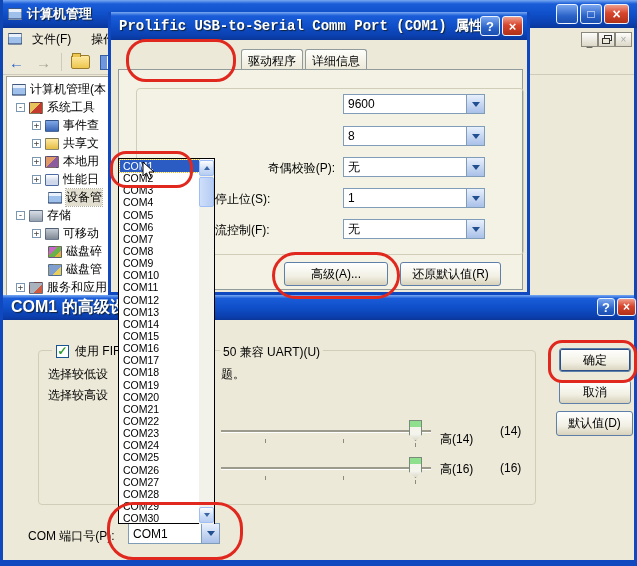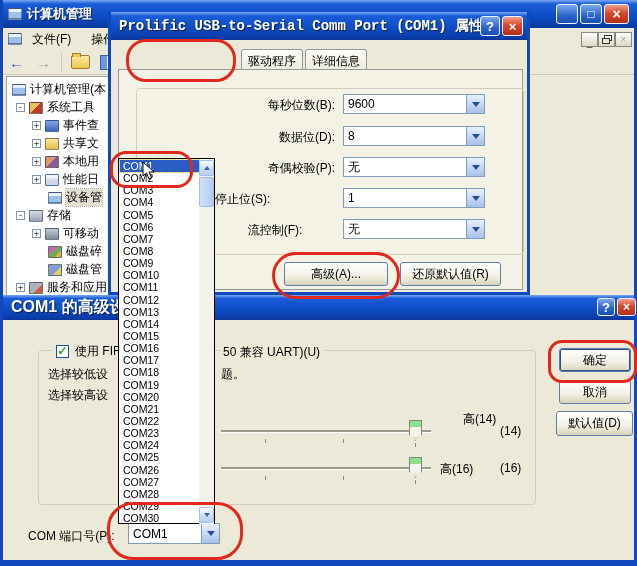--- a/index.html
+++ b/index.html
@@ -219,49 +219,47 @@
           <span>×</span>
         </span>
     </div>
 
     <div class="tab" style="left:13px;top:37px;width:46px;margin-top:43px;"><span>常规</span></div>
     <div class="tab" style="left:130px;top:37px;width:62px;"><span>驱动程序</span></div>
     <div class="tab" style="left:194px;top:37px;width:62px;"><span>详细信息</span></div>
     <div class="abs tabpanel" style="left:7px;top:57px;width:405px;height:221px;"></div>
     <div class="abs groupbox" style="left:25px;top:76px;width:388px;height:167px;"></div>
 
-    <div class="abs rtxt" style="left:104px;top:85px;width:120px;text-align:right;">每秒位数(B):</div>
     <div class="abs combo" style="left:232px;top:82px;width:142px;height:20px;">
       <span class="val">9600</span>
       <span class="arrowbtn">
           <span class="chev"></span>
         </span>
     </div>
-    <div class="abs rtxt" style="left:104px;top:117px;width:120px;text-align:right;">数据位(D):</div>
     <div class="abs combo" style="left:232px;top:114px;width:142px;height:20px;">
       <span class="val">8</span>
       <span class="arrowbtn">
           <span class="chev"></span>
         </span>
     </div>
     <div class="abs rtxt" style="left:104px;top:148px;width:120px;text-align:right;">奇偶校验(P):</div>
     <div class="abs combo" style="left:232px;top:145px;width:142px;height:20px;">
       <span class="val">无</span>
       <span class="arrowbtn">
           <span class="chev"></span>
         </span>
     </div>
     <div class="abs rtxt" style="left:104px;top:179px;width:120px;">停止位(S):</div>
     <div class="abs combo" style="left:232px;top:176px;width:142px;height:20px;">
       <span class="val">1</span>
       <span class="arrowbtn">
           <span class="chev"></span>
         </span>
     </div>
-    <div class="abs rtxt" style="left:104px;top:210px;width:120px;text-align:center;">流控制(F):</div>
+    <div class="abs rtxt" style="left:104px;top:210px;width:120px;text-align:left;">流控制(F):</div>
     <div class="abs combo" style="left:232px;top:207px;width:142px;height:20px;">
       <span class="val">无</span>
       <span class="arrowbtn">
           <span class="chev"></span>
         </span>
     </div>
 
     <div class="abs xpbtn" style="left:173px;top:250px;width:104px;height:24px;">
         <span>高级(A)...</span>
       </div>
@@ -292,21 +290,21 @@
     <div class="abs rtxt" style="left:45px;top:71px;">选择较低设</div>
     <div class="abs rtxt" style="left:218px;top:71px;">题。</div>
     <div class="abs rtxt" style="left:45px;top:92px;">选择较高设</div>
 
     <div class="abs rtxt" style="left:60px;top:130px;width:153px;text-align:right;">接收缓冲区(R):</div>
     <div class="abs slider-track" style="left:218px;top:135px;width:210px;"></div>
     <div class="abs slider-handle" style="left:406px;top:125px;"></div>
     <div class="abs tick" style="left:262px;top:144px;"></div>
     <div class="abs tick" style="left:340px;top:144px;"></div>
     <div class="abs tick" style="left:412px;top:148px;"></div>
-    <div class="abs rtxt" style="left:437px;top:116px;margin-left:23px;">高(14)</div>
+    <div class="abs rtxt" style="left:437px;top:136px;">高(14)</div>
     <div class="abs rtxt" style="left:497px;top:129px;">(14)</div>
 
     <div class="abs rtxt" style="left:60px;top:167px;width:153px;text-align:right;">传输缓冲区(T):</div>
     <div class="abs slider-track" style="left:218px;top:172px;width:210px;"></div>
     <div class="abs slider-handle" style="left:406px;top:162px;"></div>
     <div class="abs tick" style="left:262px;top:181px;"></div>
     <div class="abs tick" style="left:340px;top:181px;"></div>
     <div class="abs tick" style="left:412px;top:185px;"></div>
     <div class="abs rtxt" style="left:437px;top:166px;">高(16)</div>
     <div class="abs rtxt" style="left:497px;top:166px;">(16)</div>

